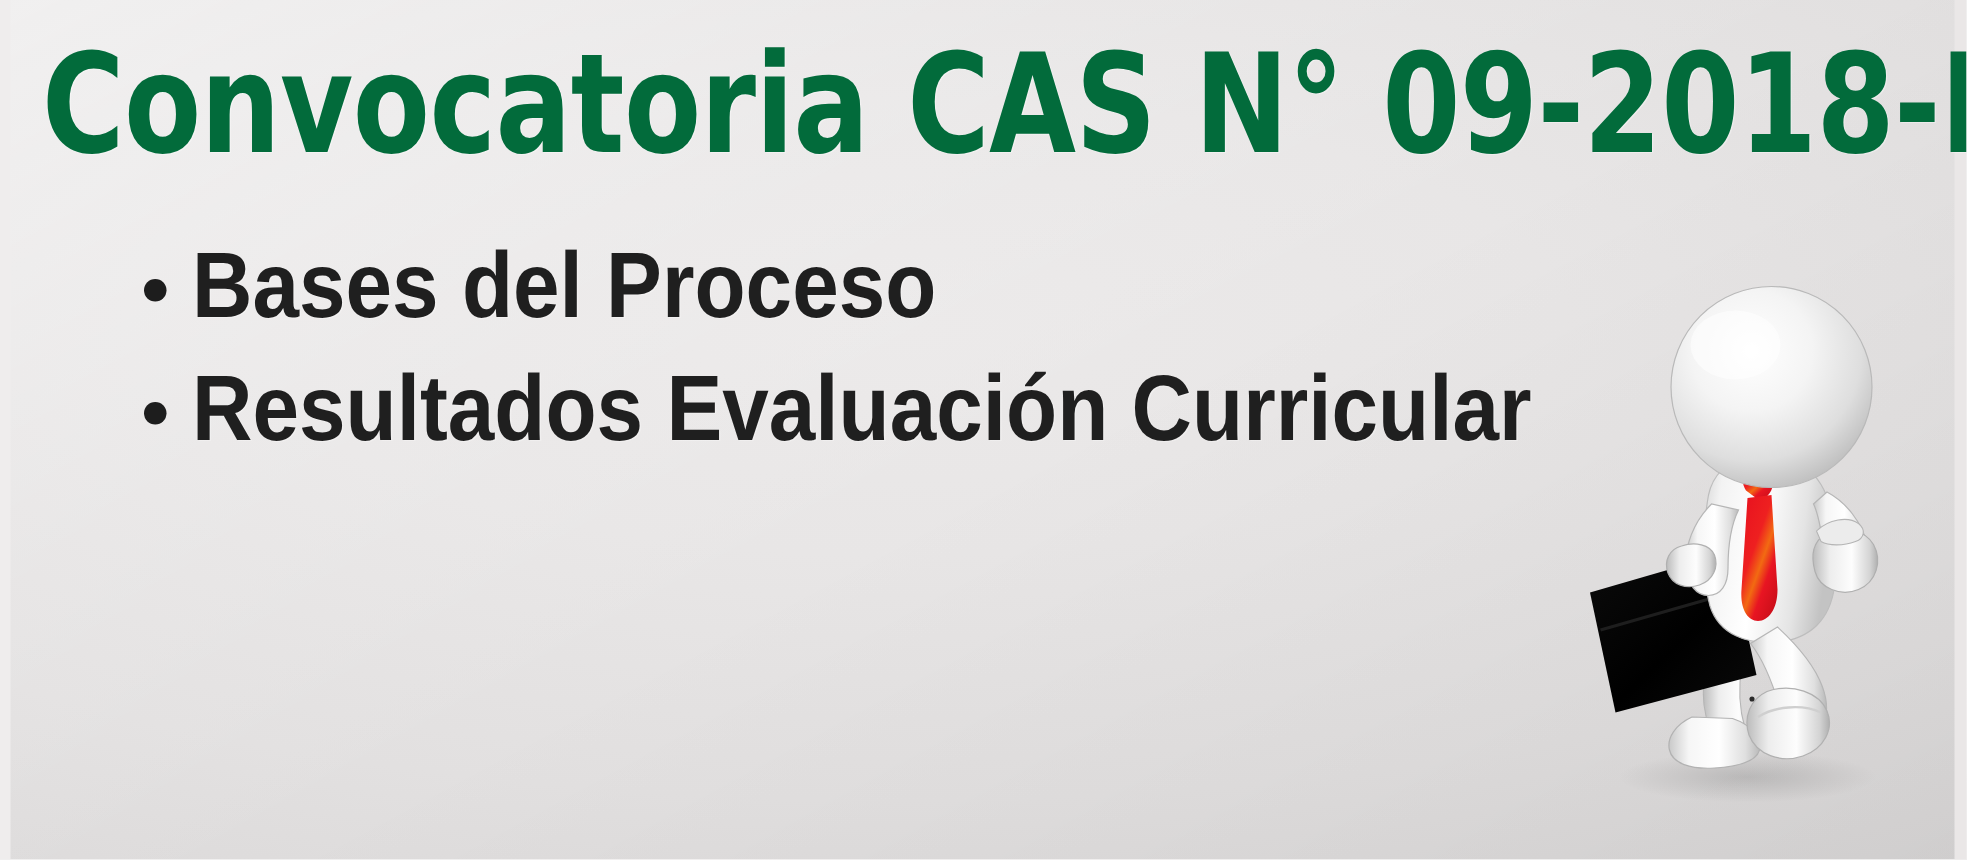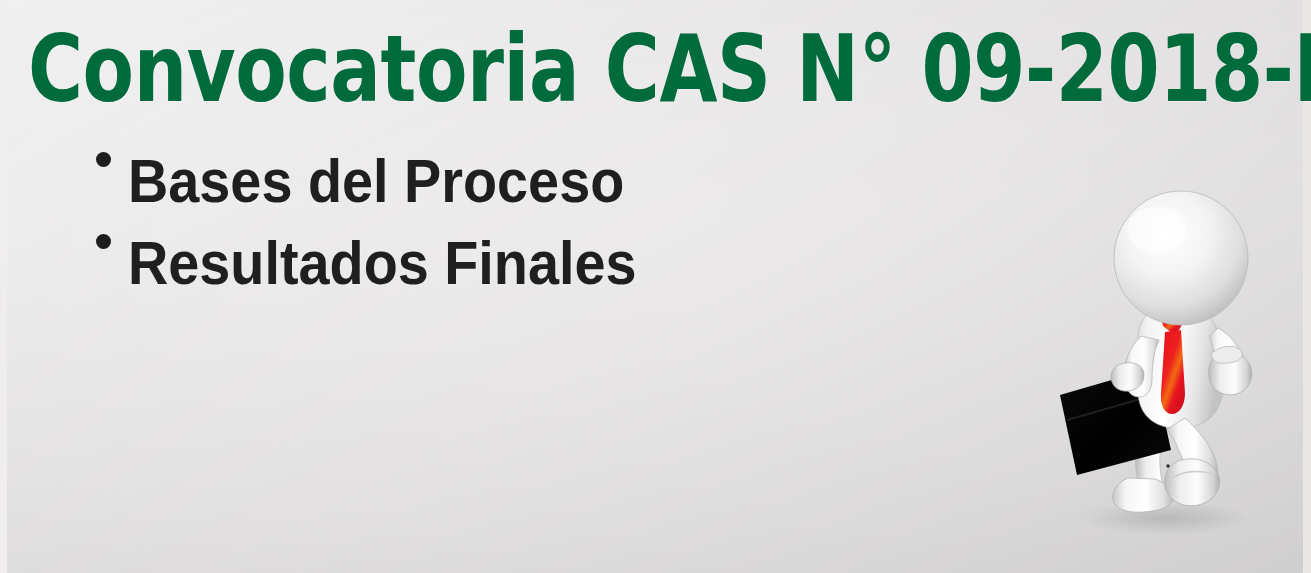--- a/index.html
+++ b/index.html
@@ -78,21 +78,21 @@
   #bullet-list {
     position: absolute;
     left: 96px;
     top: 150px;
     margin: 0;
     padding: 0;
     list-style: none;
   }
   .bullet-row {
     display: flex;
-    align-items: flex-start;
+    align-items: center;
     height: 82px;
     white-space: nowrap;
   }
   .bullet-dot {
     width: 15px;
     height: 15px;
     border-radius: 50%;
     background: #1d1d1d;
     flex: 0 0 auto;
     margin-right: 17px;
@@ -132,21 +132,21 @@
 
   <div id="title">Convocatoria CAS N° 09-2018-MDC</div>
 
   <ul id="bullet-list">
     <li class="bullet-row">
       <span class="bullet-dot"></span>
       <span class="bullet-text">Bases del Proceso</span>
     </li>
     <li class="bullet-row">
       <span class="bullet-dot"></span>
-      <span class="bullet-text">Resultados Finales</span>
+      <span class="bullet-text">Resultados Evaluación Curricular</span>
     </li>
   </ul>
 
   <div id="figure-3d">
     <svg viewBox="0 0 296 370" xmlns="http://www.w3.org/2000/svg">
       <defs>
         <radialGradient id="gHead" cx="40%" cy="32%" r="72%">
           <stop offset="0%" stop-color="#ffffff"></stop>
           <stop offset="42%" stop-color="#f4f4f4"></stop>
           <stop offset="76%" stop-color="#dedede"></stop>

